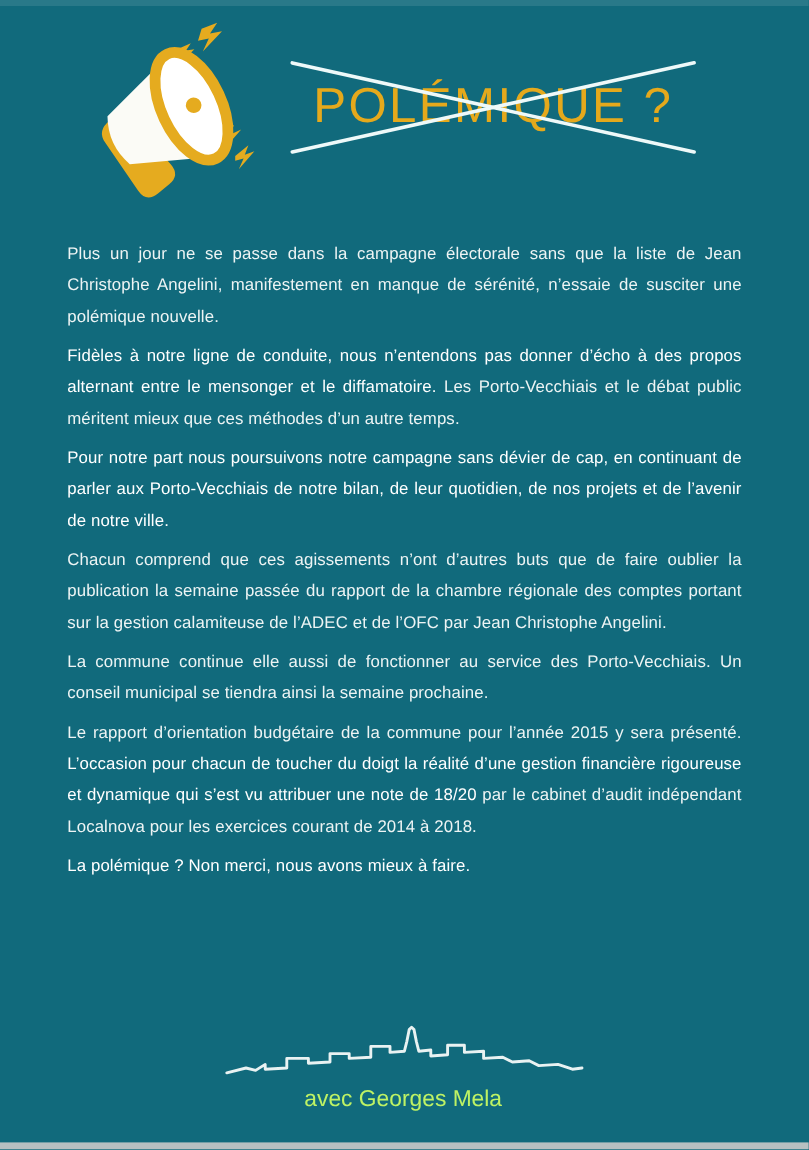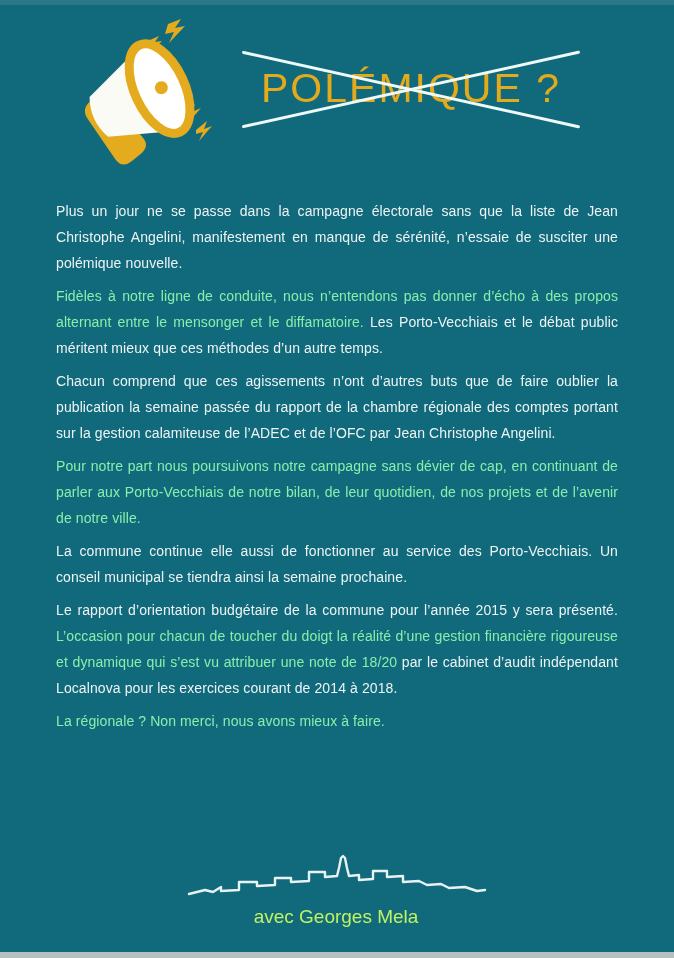--- a/index.html
+++ b/index.html
@@ -21,21 +21,21 @@
          color:#e5a91c;white-space:nowrap;}
   .cross{position:absolute;left:-3%;top:50%;width:106%;height:3px;background:#eef9f9;border-radius:2px;}
   .cross-a{transform:rotate(12.5deg);}
   .cross-b{transform:rotate(-12.5deg);}
 
   
   .content{padding:0 56px;text-align:justify;}
   .content p{margin:0 0 7px 0;font-size:14px;line-height:26px;letter-spacing:.1px;}
   .content p:last-child{margin-bottom:0;}
   .w{color:#edf4f4;}
-  .y{color:#86efac;}
+  .y{color:#ffffff;}
 
   
   .footer{position:absolute;left:0;bottom:30px;width:100%;text-align:center;}
   .skyline{display:block;margin:0 auto 2px auto;width:304px;height:50px;}
   .brand{display:inline-block;text-align:left;}
   .wordmark{font-size:32px;line-height:34px;color:#e9f2f2;letter-spacing:.5px;}
   .wordmark .hash{color:#cfa42e;}
   .tagline{font-size:19px;line-height:22px;color:#bef264;text-align:right;padding-right:2px;}
 </style>
 </head>
@@ -67,29 +67,29 @@
     <div class="cross cross-a"></div>
     <div class="cross cross-b"></div>
   </div>
 </div>
 
 <div class="content">
   <p><span class="w">Plus un jour ne se passe dans la campagne électorale sans que la liste de Jean Christophe Angelini, manifestement en manque de sérénité, n’essaie de susciter une polémique nouvelle.</span></p>
 
   <p><span class="y">Fidèles à notre ligne de conduite, nous n’entendons pas donner d’écho à des propos alternant entre le mensonger et le diffamatoire. </span><span class="w">Les Porto-Vecchiais et le débat public méritent mieux que ces méthodes d’un autre temps.</span></p>
 
+  <p><span class="y">Pour notre part nous poursuivons notre campagne sans dévier de cap, en continuant de parler aux Porto-Vecchiais de notre bilan, de leur quotidien, de nos projets et de l’avenir de notre ville.</span></p>
+
   <p><span class="w">Chacun comprend que ces agissements n’ont d’autres buts que de faire oublier la publication la semaine passée du rapport de la chambre régionale des comptes portant sur la gestion calamiteuse de l’ADEC et de l’OFC par Jean Christophe Angelini.</span></p>
-
-  <p><span class="y">Pour notre part nous poursuivons notre campagne sans dévier de cap, en continuant de parler aux Porto-Vecchiais de notre bilan, de leur quotidien, de nos projets et de l’avenir de notre ville.</span></p>
 
   <p><span class="w">La commune continue elle aussi de fonctionner au service des Porto-Vecchiais. Un conseil municipal se tiendra ainsi la semaine prochaine.</span></p>
 
   <p><span class="w">Le rapport d’orientation budgétaire de la commune pour l’année 2015 y sera présenté. </span><span class="y">L’occasion pour chacun de toucher du doigt la réalité d’une gestion financière rigoureuse et dynamique qui s’est vu attribuer une note de 18/20 </span><span class="w">par le cabinet d’audit indépendant Localnova pour les exercices courant de 2014 à 2018.</span></p>
 
-  <p><span class="y">La régionale ? Non merci, nous avons mieux à faire.</span></p>
+  <p><span class="y">La polémique ? Non merci, nous avons mieux à faire.</span></p>
 </div>
 
 <div class="footer">
   <svg class="skyline" viewBox="0 0 300 50" aria-hidden="true">
     <path d="M2 40 L18 36 L26 38 L34 33 L34 37 L52 36 L52 28 L70 28 L70 32 L88 31 L88 24 L104 24 L104 28 L122 27 L122 18 L138 18 L138 23 L150 22 L152 14 L154 4 L156 2 L158 4 L160 14 L162 22 L172 21 L172 26 L186 25 L186 17 L200 17 L200 23 L216 22 L216 28 L232 27 L240 31 L254 30 L262 34 L278 33 L290 37 L298 36" fill="none" stroke="#e9f2f2" stroke-width="2.4" stroke-linecap="round" stroke-linejoin="round"></path>
   </svg>
   <div class="brand">
     <div class="tagline">avec Georges Mela</div>
   </div>
 </div>

